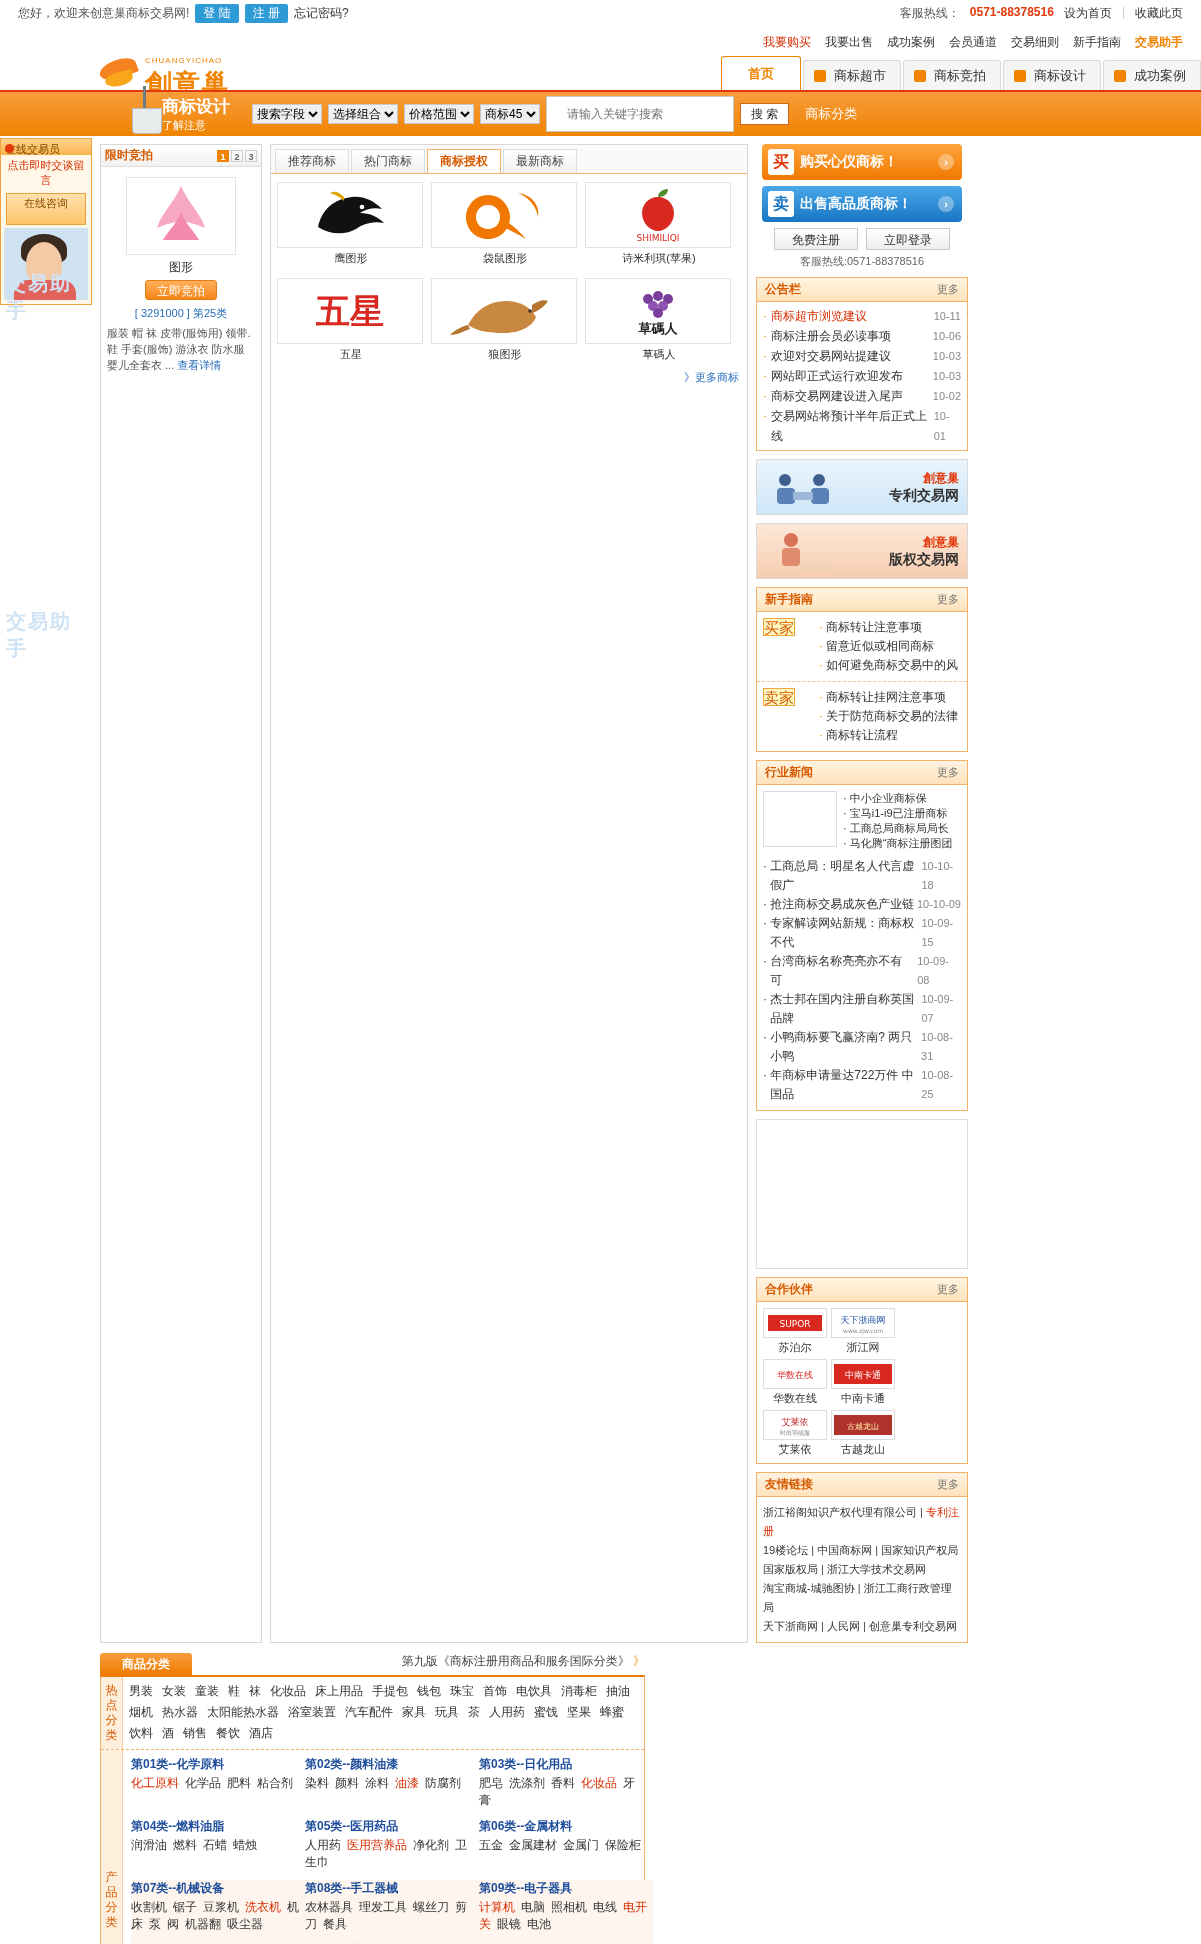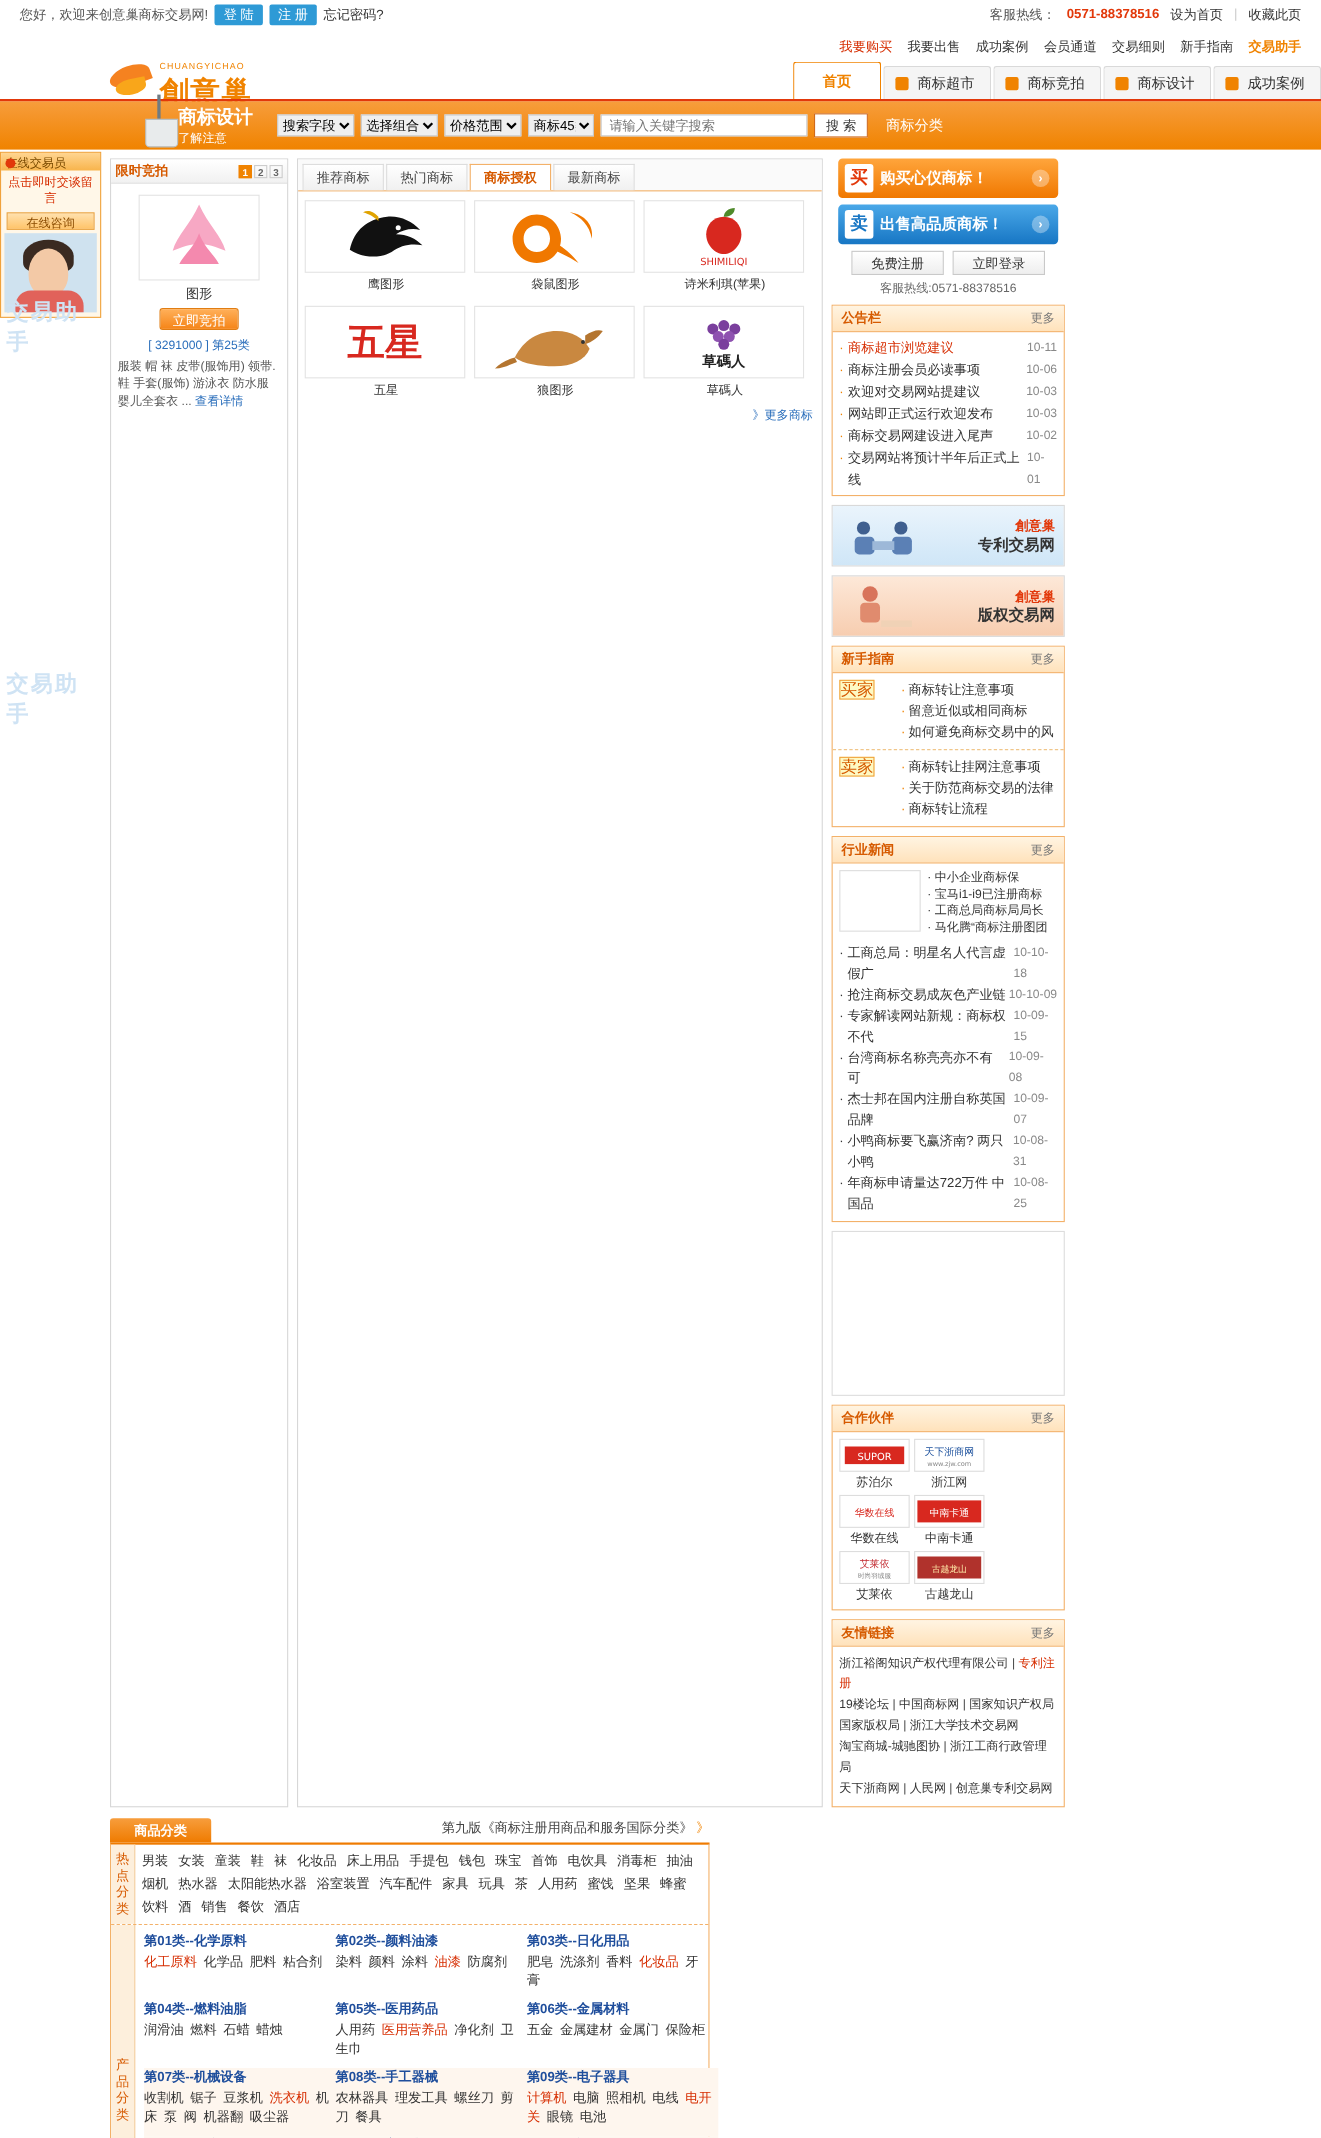--- a/index.html
+++ b/index.html
@@ -87,42 +87,42 @@
   .cupicon .stick { position: absolute; left: 15px; top: 2px; width: 3px; height: 22px; background: #6f7b82; }
   .band-title { margin-left: 44px; color: #fff; }
   .band-title .t1 { font-size: 17px; font-weight: bold; }
   .band-title .t2 { font-size: 11px; }
   .band-controls { display: flex; align-items: center; gap: 6px; margin-left: 22px; }
   .band-controls select {
     height: 20px; font-size: 12px; border: 1px solid #c8c8c8; width: 70px;
   }
   .band-controls select.w60 { width: 60px; }
   .band-controls input.kw {
-    height: 20px; width: 188px; border: 1px solid #c8c8c8; font-size: 12px; padding: 0 7px;
+    height: 36px; width: 188px; border: 1px solid #c8c8c8; font-size: 12px; padding: 0 20px;
   }
   .btn-search {
     height: 22px; padding: 0 10px; background: #fff; border: 1px solid #d0691a;
     font-size: 12px; color: #333; cursor: pointer;
   }
   .band-right { color: #fff; font-size: 13px; margin-left: 10px; }
 
   
   .assistant {
     position: absolute; left: 0; top: 140px; width: 92px;
     border: 1px solid #f0a23c; background: #fff7e8;
   }
   .assistant .hd {
     height: 16px; background: linear-gradient(#ffd591, #f8b44c);
     font-size: 11px; color: #7a4a00; line-height: 20px; padding-left: 4px; position: relative;
   }
   .assistant .hd .dot { position: absolute; left: 4px; top: 5px; width: 9px; height: 9px;
     background: #e2380a; border-radius: 50%; }
   .assistant .line { font-size: 11px; color: #d62d00; padding: 3px 2px; text-align: center; }
   .assistant .btnq {
-    margin: 2px auto; width: 80px; height: 16px; line-height: 18px; text-align: center;
+    margin: 2px auto; width: 80px; height: 32px; line-height: 18px; text-align: center;
     background: linear-gradient(#ffe1ae,#ffc469); border: 1px solid #e9a13c; font-size: 11px; color: #8a4b00;
   }
   .assistant .photo {
     width: 84px; height: 72px; margin: 3px auto 4px; background: #cfe2ef; position: relative; overflow: hidden;
   }
   .assistant .photo .face { position: absolute; left: 22px; top: 14px; width: 36px; height: 44px;
     background: #f3c9a6; border-radius: 50% 50% 45% 45%; }
   .assistant .photo .hair { position: absolute; left: 17px; top: 6px; width: 46px; height: 30px;
     background: #3a2a21; border-radius: 50% 50% 30% 30%; }
   .assistant .photo .body { position: absolute; left: 10px; bottom: 0; width: 62px; height: 20px;

